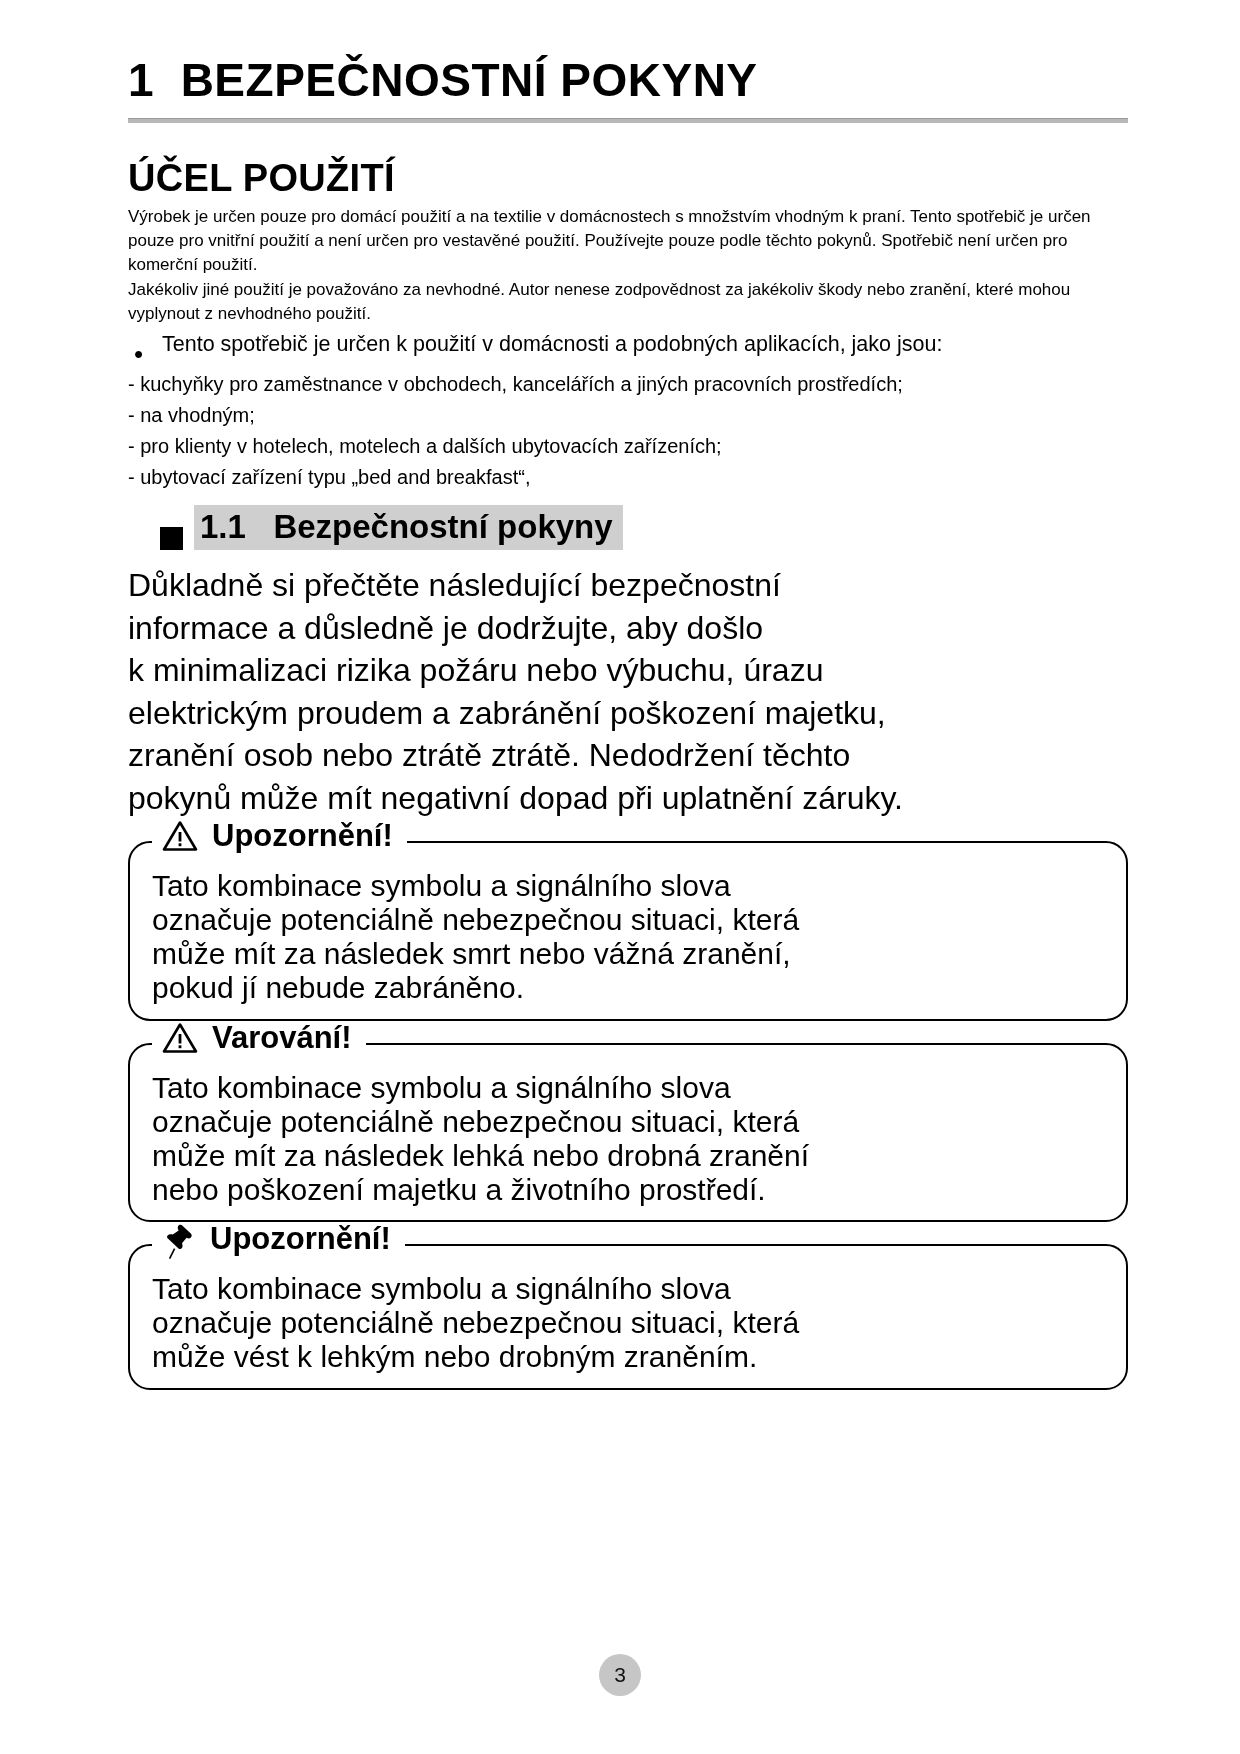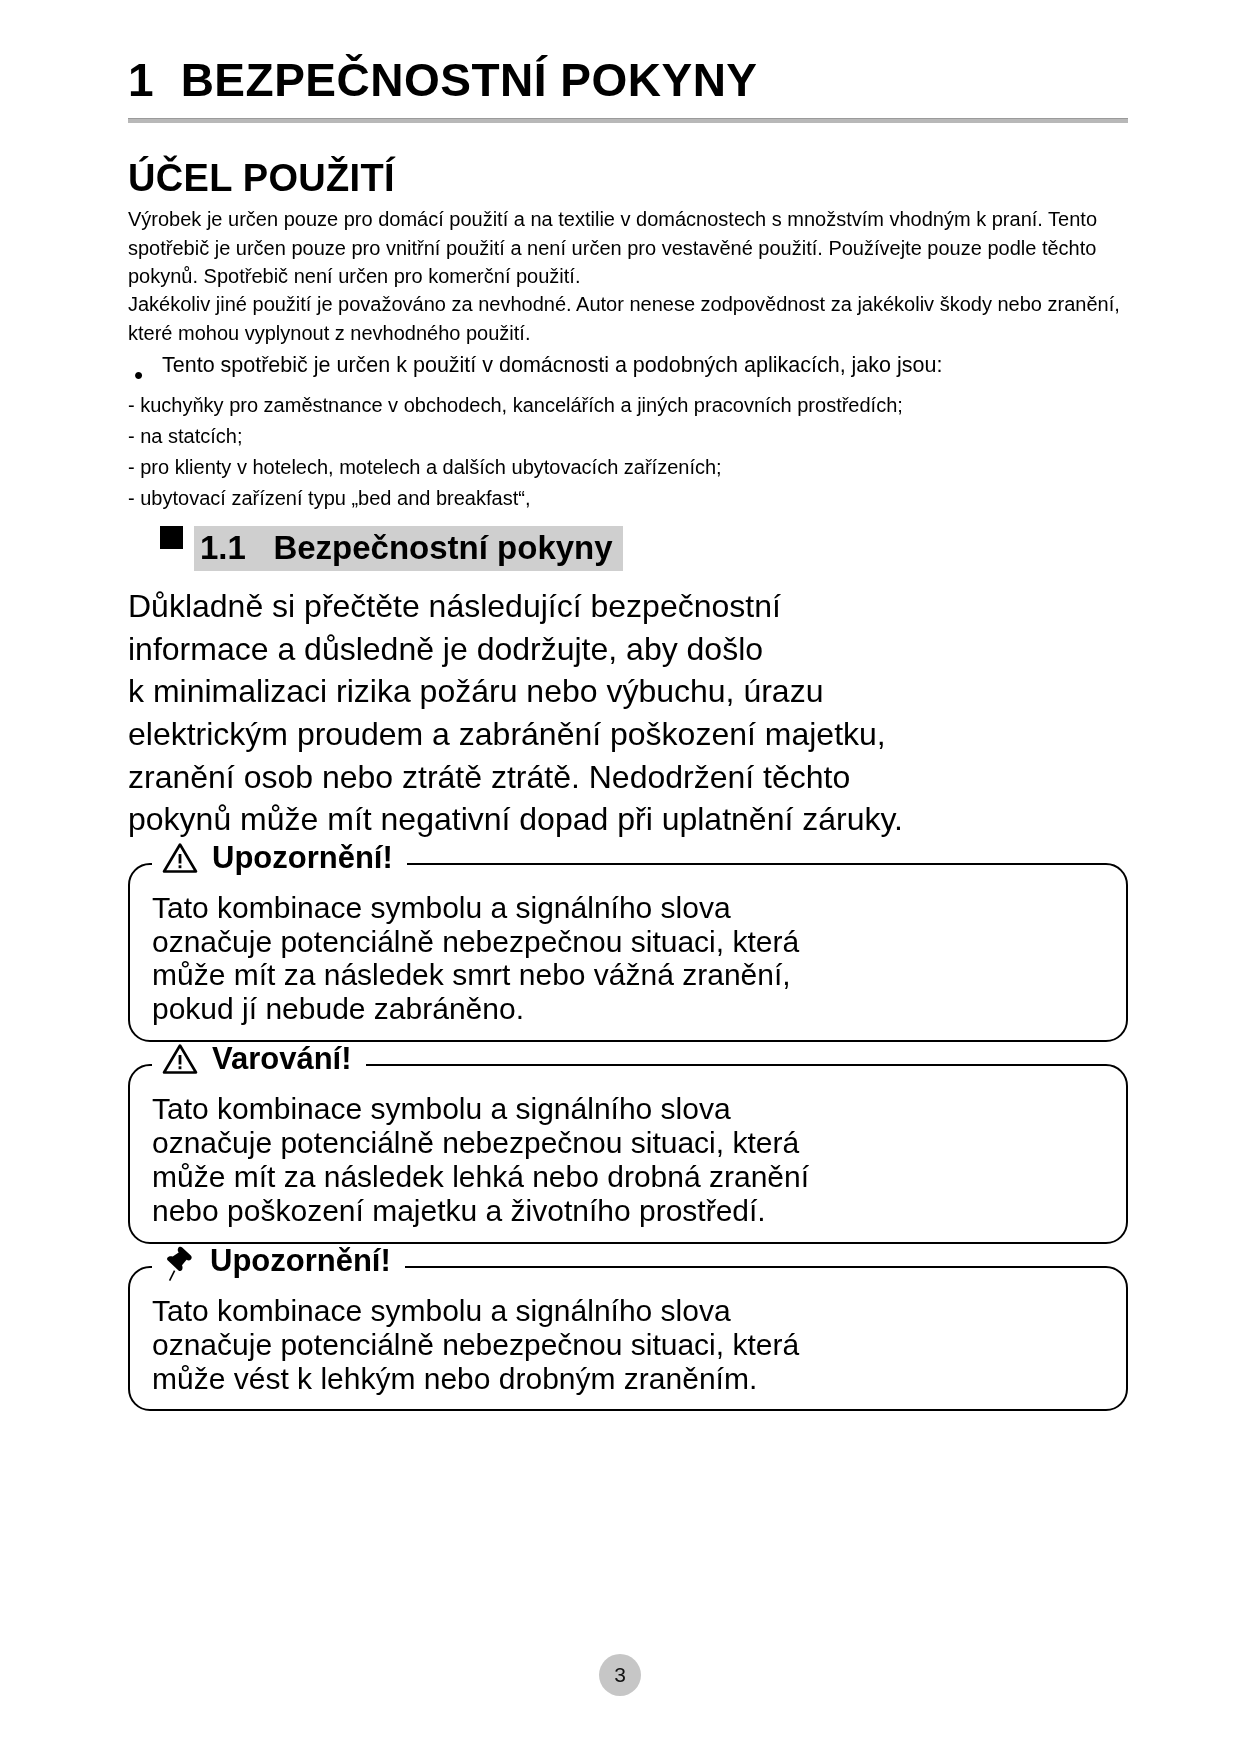--- a/index.html
+++ b/index.html
@@ -43,21 +43,21 @@
   
   .purpose-heading {
     font-size: 38px;
     font-weight: bold;
     margin: 36px 0 6px 0;
     line-height: 1.05;
     letter-spacing: 0.3px;
   }
 
   .body-para {
-    font-size: 20px;
+    font-size: 17px;
     line-height: 1.42;
     margin: 0;
     text-align: left;
   }
   .body-para + .body-para { margin-top: 0; }
 
   
   .bullet-row {
     display: flex;
     margin-top: 3px;
@@ -79,21 +79,21 @@
   .dash-list { margin-top: 2px; }
   .dash-item {
     font-size: 20px;
     line-height: 1.55;
     white-space: nowrap;
   }
 
   
   .sub-heading {
     display: flex;
-    align-items: flex-start;
+    align-items: flex-end;
     margin-top: 12px;
     padding-left: 32px;
   }
   .sub-heading-square {
     width: 23px;
     height: 23px;
     background: #000;
     flex: 0 0 23px;
     margin-right: 11px;
   }
@@ -184,21 +184,21 @@
 
   <p class="body-para">Jakékoliv jiné použití je považováno za nevhodné. Autor nenese zodpovědnost za jakékoliv škody nebo zranění, které mohou vyplynout z nevhodného použití.</p>
 
   <div class="bullet-row">
     <div class="bullet-dot">•</div>
     <div class="bullet-text">Tento spotřebič je určen k použití v domácnosti a podobných aplikacích, jako jsou:</div>
   </div>
 
   <div class="dash-list">
     <div class="dash-item">- kuchyňky pro zaměstnance v obchodech, kancelářích a jiných pracovních prostředích;</div>
-    <div class="dash-item">- na statcích;</div>
+    <div class="dash-item">- na vhodným;</div>
     <div class="dash-item">- pro klienty v hotelech, motelech a dalších ubytovacích zařízeních;</div>
     <div class="dash-item">- ubytovací zařízení typu „bed and breakfast“,</div>
   </div>
 
   <div class="sub-heading">
     <div class="sub-heading-square"></div>
     <div class="sub-heading-label">1.1   Bezpečnostní pokyny</div>
   </div>
 
   <div class="intro-para">

